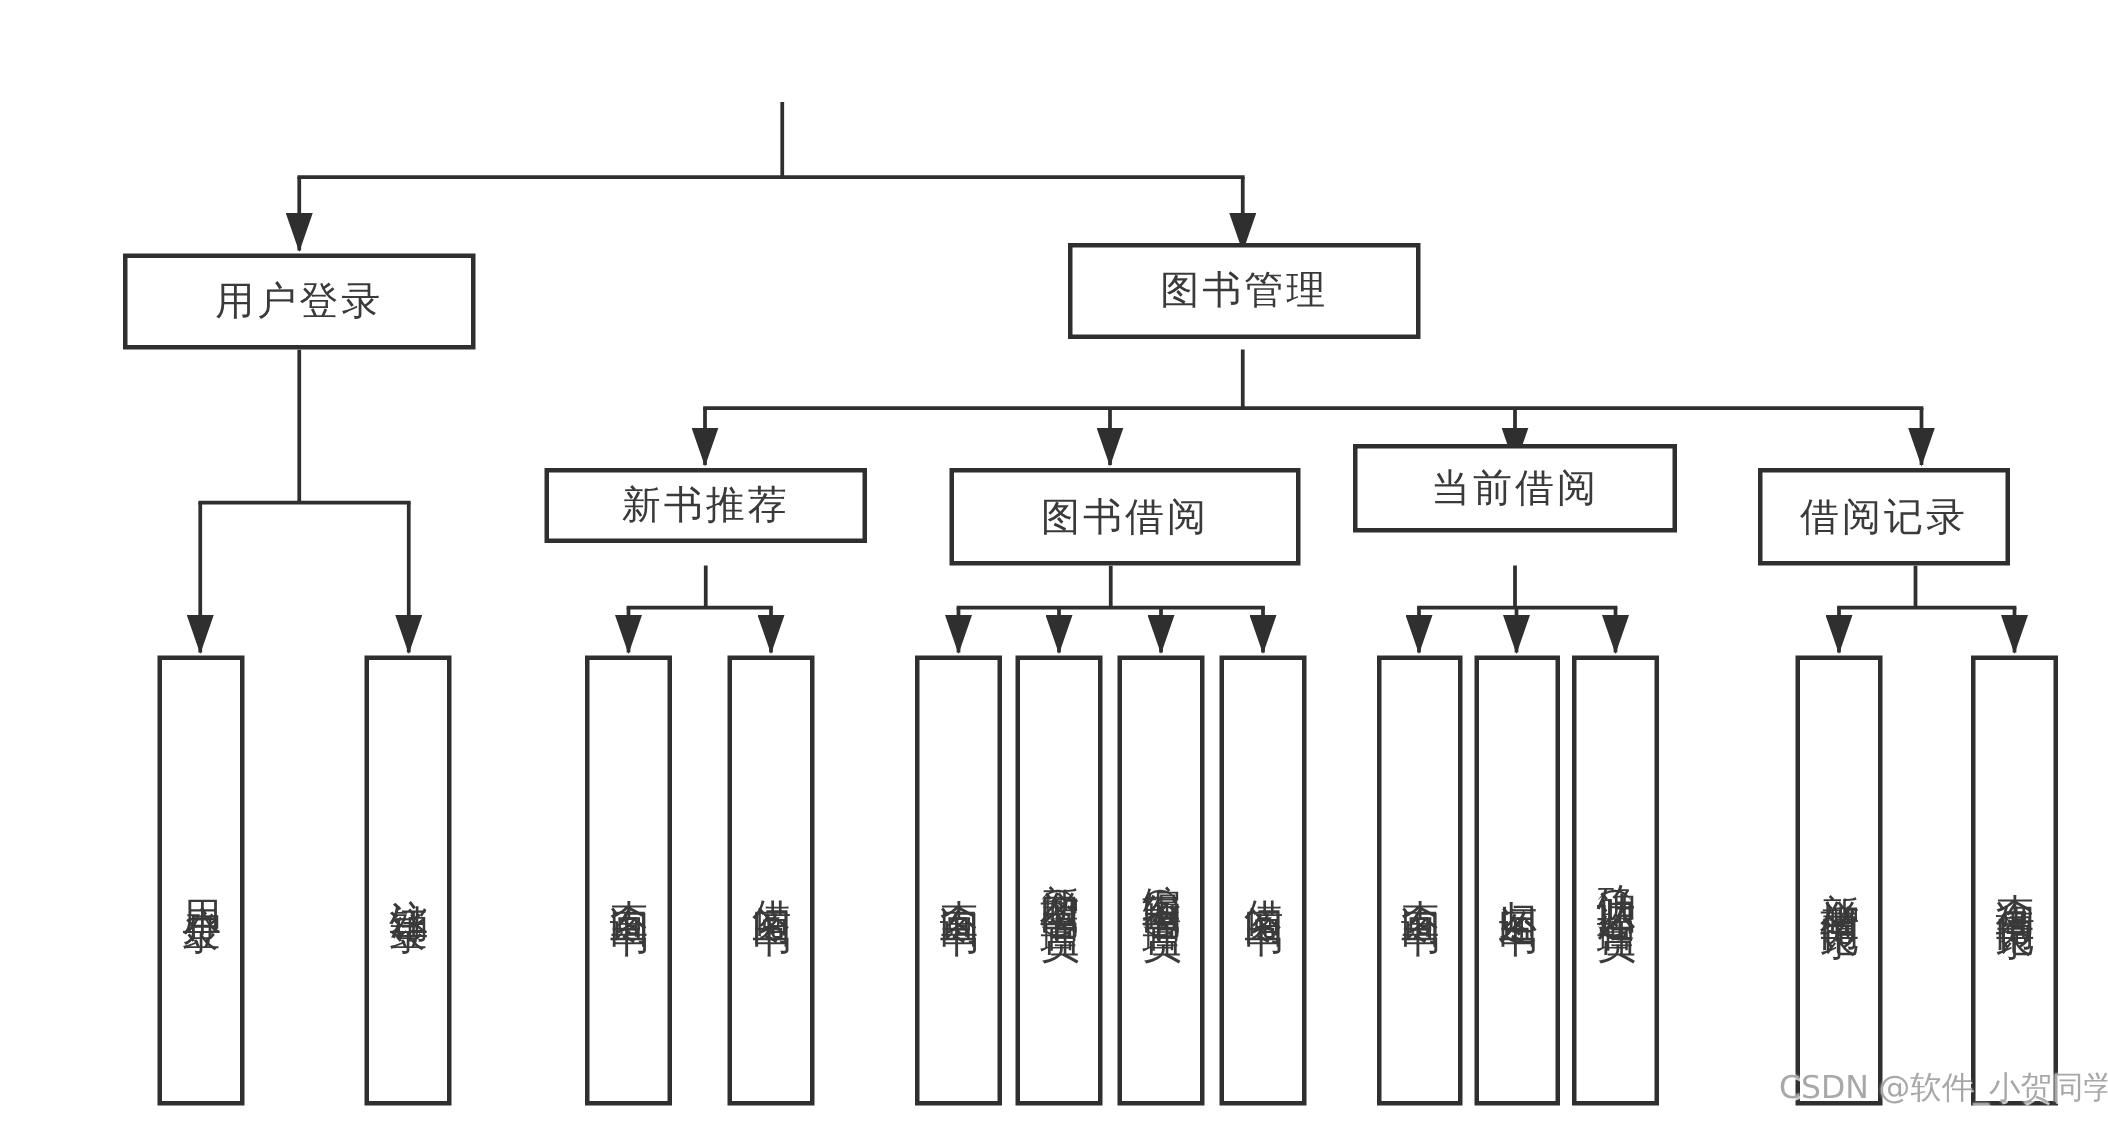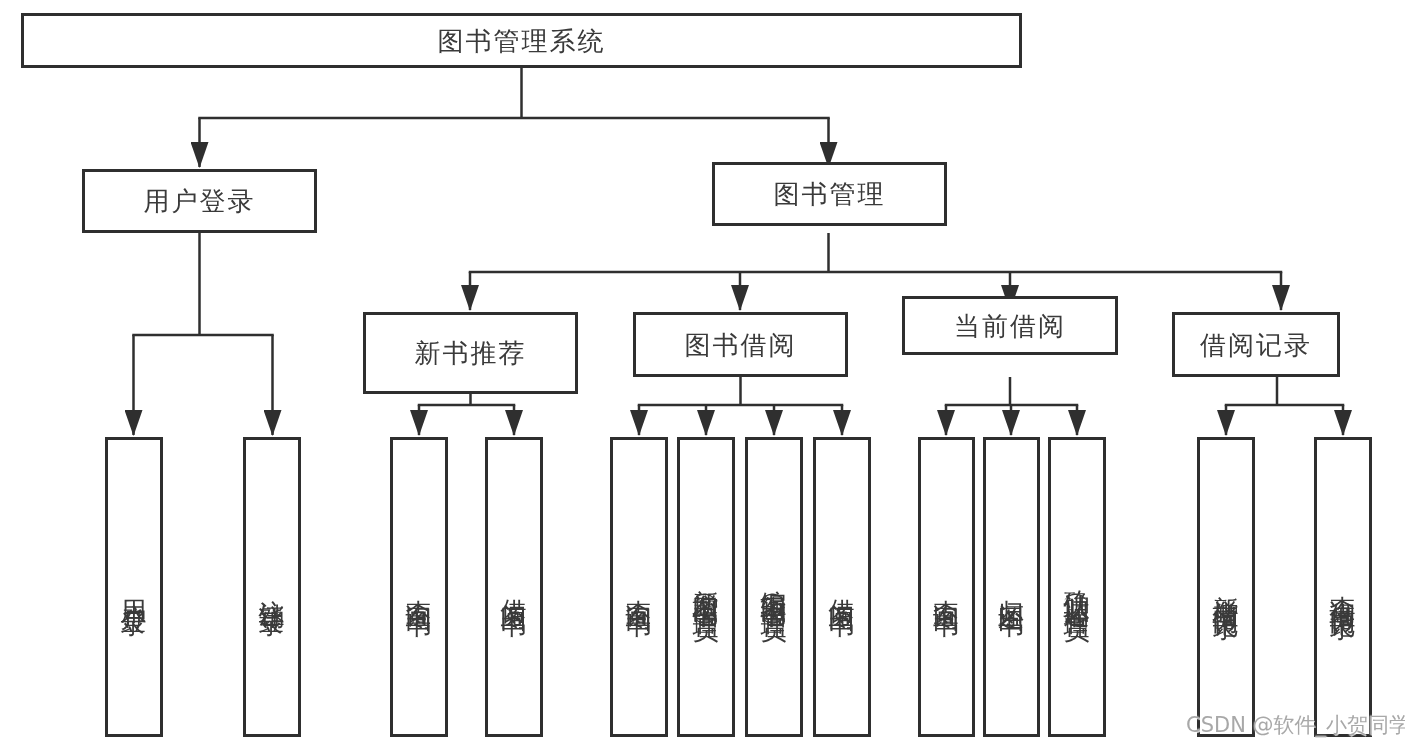--- a/index.html
+++ b/index.html
@@ -91,35 +91,32 @@
       </g>
       <g>
         <path d="M1277,377 V405"></path>
         <path d="M1224.75,405 H1344.25"></path>
         <path d="M1226,405 V435" marker-end="url(#ah)"></path>
         <path d="M1343,405 V435" marker-end="url(#ah)"></path>
       </g>
     </g>
   </svg>
 
-  <div class="box h" style="left:21px;top:13px;width:1001px;height:55px">
-    <span>图书管理系统</span>
-  </div>
 
   <div class="box h" style="left:82px;top:169px;width:235px;height:64px">
     <span>用户登录</span>
   </div>
   <div class="box h" style="left:712px;top:162px;width:235px;height:64px">
     <span>图书管理</span>
   </div>
 
-  <div class="box h" style="left:363px;top:312px;width:215px;height:82px">
+  <div class="box h" style="left:363px;top:312px;width:215px;height:50px">
     <span>新书推荐</span>
   </div>
-  <div class="box h" style="left:633px;top:312px;width:215px;height:65px">
+  <div class="box h" style="left:633px;top:312px;width:234px;height:65px">
     <span>图书借阅</span>
   </div>
   <div class="box h" style="left:902px;top:296px;width:216px;height:59px">
     <span>当前借阅</span>
   </div>
   <div class="box h" style="left:1172px;top:312px;width:168px;height:65px">
     <span>借阅记录</span>
   </div>
 
   <div class="box v" style="left:105px;top:437px;width:58px;height:300px">

